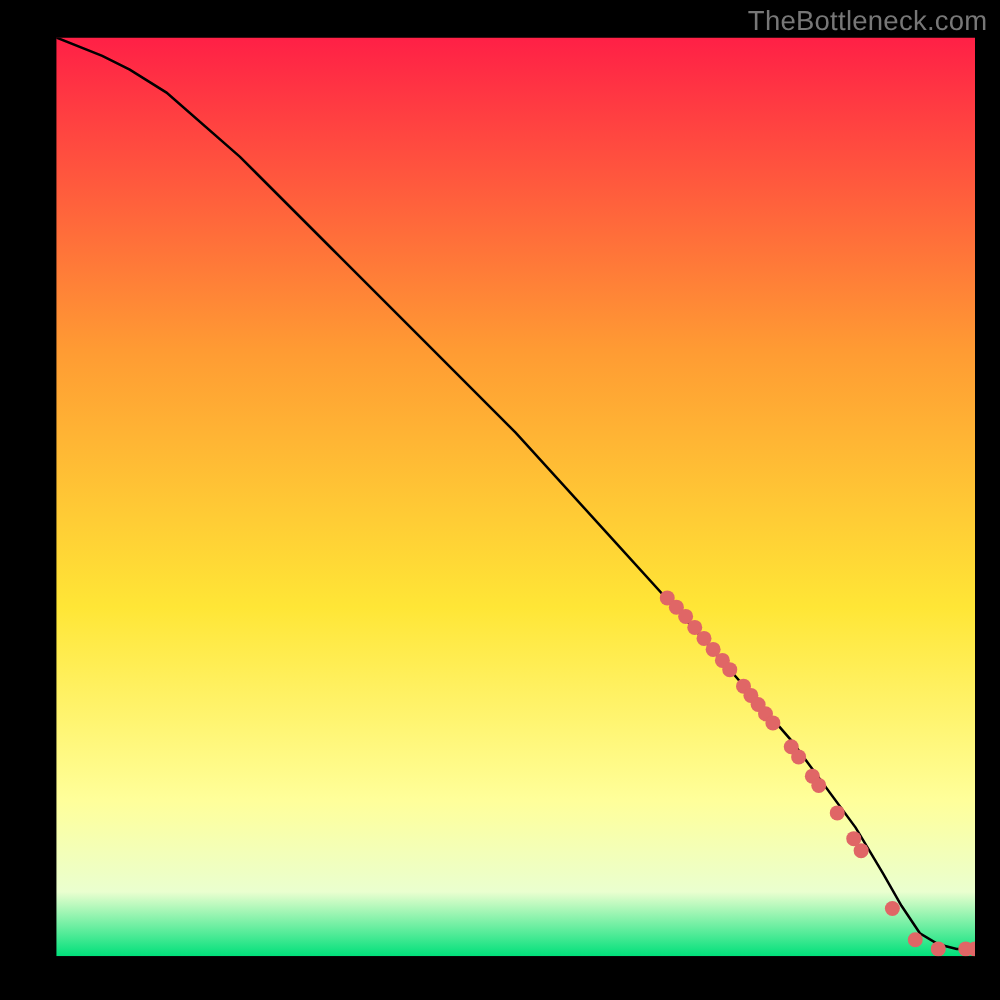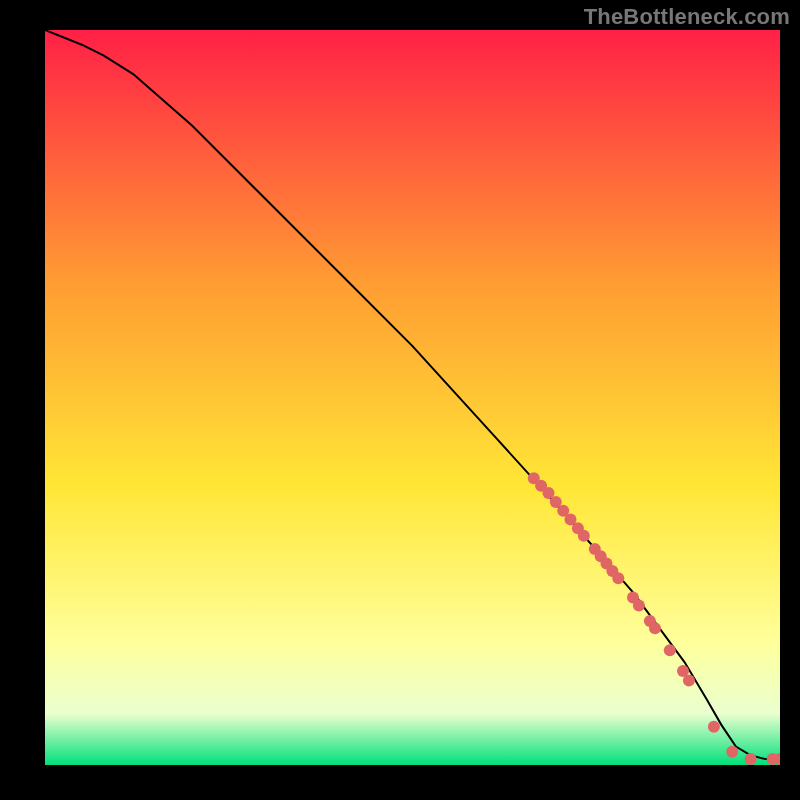--- a/index.html
+++ b/index.html
@@ -18,21 +18,21 @@
     width: 800px;
     height: 800px;
     background: #000;
   }
   .attribution {
     position: absolute;
     top: 4px;
     right: 10px;
     color: #777;
     font-size: 22px;
-    font-weight: 700;
+    font-weight: 400;
     letter-spacing: 0.2px;
   }
   .plot {
     position: absolute;
     left: 45px;
     top: 30px;
     width: 735px;
     height: 735px;
   }
   svg {

